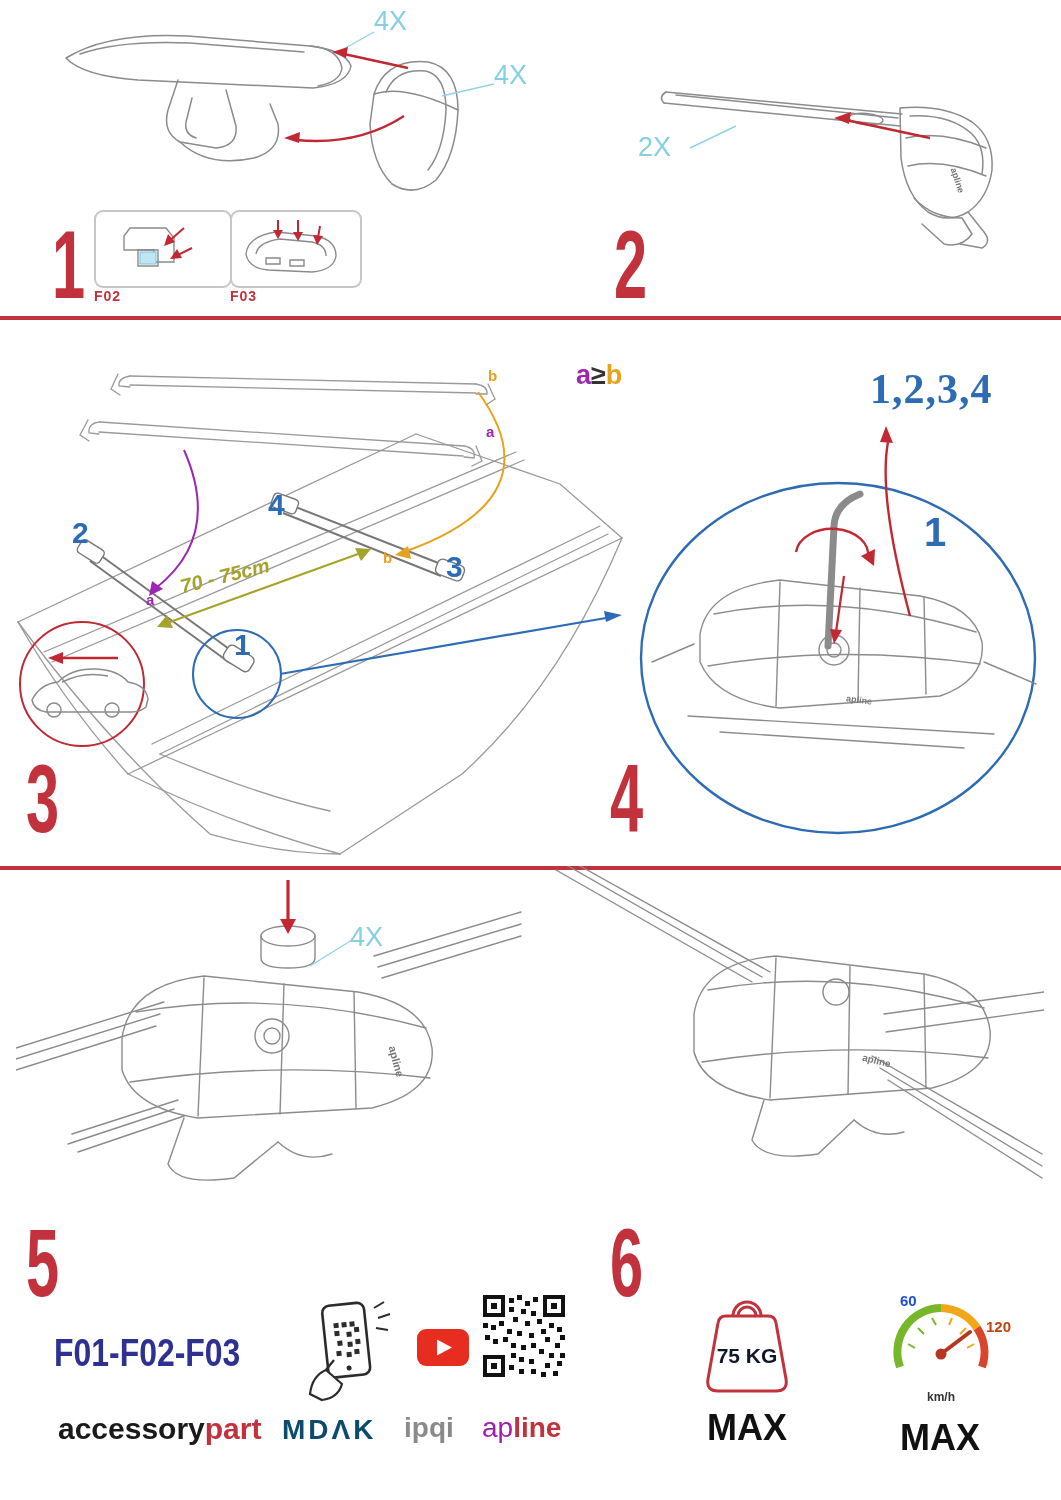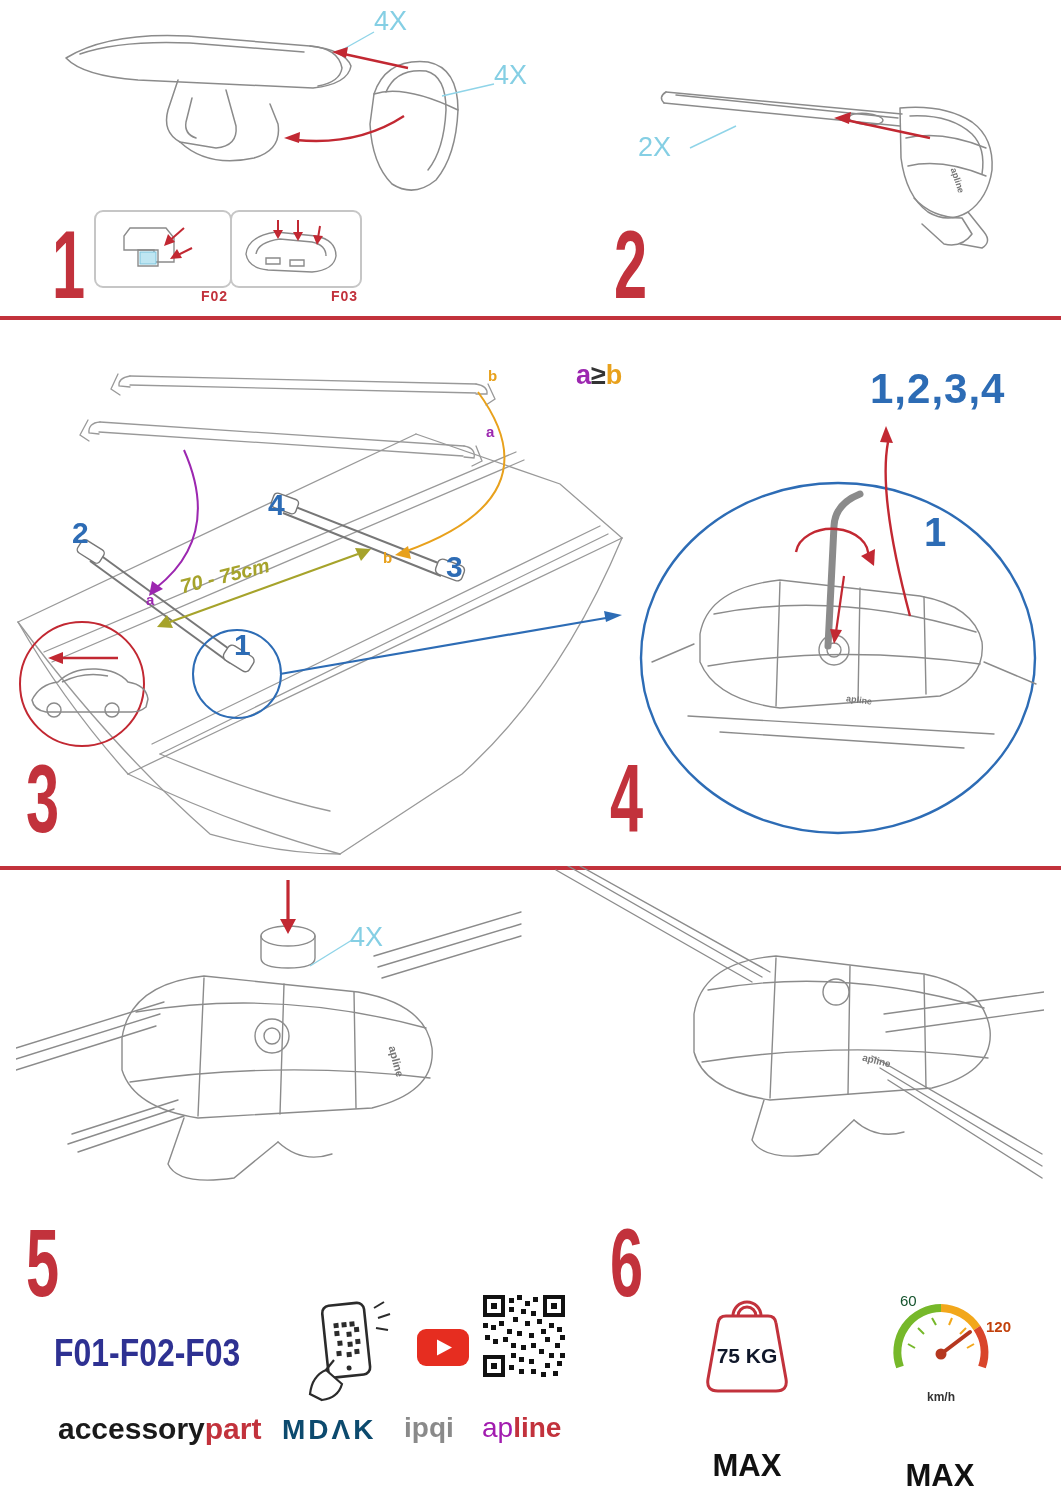--- a/index.html
+++ b/index.html
@@ -4,32 +4,32 @@
 <style>
   html,body{margin:0;padding:0;}
   body{font-family:"Liberation Sans",sans-serif;background:#fff;}
   #page{position:relative;width:1061px;height:1500px;background:#fff;overflow:hidden;border-radius:7px;}
   .abs{position:absolute;}
   .stepnum{font-size:96px;font-weight:700;color:#c2323c;line-height:0.82;transform:scaleX(0.62);transform-origin:left top;letter-spacing:-3px;}
   .qty{color:#85cfe4;font-size:27px;font-weight:400;}
   .bluenum{color:#2d6cb5;font-weight:700;font-size:30px;line-height:1;}
   .divider{left:0;width:1061px;height:4px;background:#c2323c;}
   .insetbox{border:2px solid #c6c6c6;border-radius:9px;background:#fff;}
-  .insetlabel{color:#c2323c;font-weight:700;font-size:14px;text-align:right;letter-spacing:1px;}
+  .insetlabel{color:#c2323c;font-weight:700;font-size:14px;text-align:left;letter-spacing:1px;}
   .smalllabel{font-size:15px;font-weight:700;line-height:1;}
   .purple{color:#9c27b0;}
   .orange{color:#e8a11c;}
   .formula{font-size:27px;font-weight:700;line-height:1;}
   .seq{color:#2d6cb5;font-weight:700;font-size:42px;line-height:1;letter-spacing:1px;}
   .distance{color:#a6a32b;font-weight:700;font-style:italic;font-size:20px;transform:rotate(-14deg);transform-origin:left top;white-space:nowrap;}
   .models{color:#2e3192;font-weight:700;font-size:38px;line-height:1;transform:scaleX(0.84);transform-origin:left top;letter-spacing:0px;white-space:nowrap;}
   .brand{font-size:30px;font-weight:700;line-height:1;white-space:nowrap;}
   .center{text-align:center;}
   .productlogo{color:#777;font-weight:700;line-height:1;white-space:nowrap;}
-  .maxlabel{color:#111;font-weight:700;font-size:31px;line-height:1;margin-top:40px;}
+  .maxlabel{color:#111;font-weight:700;font-size:36px;line-height:1;}
 </style>
 </head>
 <body>
 
 <div id="page">
 
   <svg class="abs" style="left:58px;top:6px;" width="445" height="205" viewBox="0 0 445 205">
     <g stroke="#8b8b8b" stroke-width="1.5" fill="none" stroke-linejoin="round" stroke-linecap="round">
       <path d="M8,52 Q50,26 130,30 L252,40 Q287,44 293,60 Q290,78 255,82 L80,74 Q25,70 8,52 Z"></path>
       <path d="M22,48 Q62,34 132,37 L246,46"></path>
@@ -230,21 +230,21 @@
     <g>
       <path d="M216,210 L208,266" stroke="#c22832" stroke-width="2.2" fill="none"></path>
       <path d="M206,278 l-4,-15 12,1 z" fill="#c22832"></path>
     </g>
     <g>
       <path d="M282,250 Q250,130 260,76" stroke="#c22832" stroke-width="2.4" fill="none"></path>
       <path d="M258,60 l-6,16 13,1 z" fill="#c22832"></path>
     </g>
   </svg>
 
-  <span class="abs seq" style="left:870px;top:368px;">1,2,3,4</span>
+  <span class="abs seq" style="left:870px;top:368px;font-family:Liberation Serif, serif;">1,2,3,4</span>
   <span class="abs bluenum" style="left:924px;top:512px;font-size:40px;">1</span>
   <span class="abs productlogo" style="left:846px;top:696px;font-size:9px;transform:rotate(8deg);">apline</span>
   <span class="abs stepnum" style="left:610px;top:760px;">4</span>
 
   <div class="abs divider" style="top:866px;"></div>
 
   <svg class="abs" style="left:16px;top:876px;" width="508" height="348" viewBox="0 0 508 348">
     <g stroke="#8b8b8b" stroke-width="1.4" fill="none" stroke-linecap="round">
       <path d="M0,172 L148,126"></path>
       <path d="M0,194 L140,150"></path>
@@ -427,18 +427,18 @@
         <path d="M48,28 L52,35"></path>
     </g>
     <g stroke="#f2a71b" stroke-width="2">
       <path d="M68,28 L65,35"></path>
         <path d="M82,38 L76,44"></path>
         <path d="M90,54 L83,58"></path>
     </g>
     <path d="M57,64 L86,42" stroke="#b5371f" stroke-width="4" stroke-linecap="round"></path>
     <circle cx="57" cy="64" r="5.5" fill="#b5371f"></circle>
   </svg>
-  <span class="abs" style="left:900px;top:1292px;color:#14532d;font-weight:400;font-size:15px;">60</span>
+  <span class="abs" style="left:900px;top:1292px;color:#1d4ed8;font-weight:700;font-size:15px;">60</span>
   <span class="abs" style="left:986px;top:1318px;color:#c2410c;font-weight:700;font-size:15px;">120</span>
   <div class="abs center" style="left:912px;top:1390px;width:58px;color:#333;font-size:12px;font-weight:700;">km/h</div>
   <div class="abs center maxlabel" style="left:900px;top:1420px;width:80px;">MAX</div>
 
 </div>
 
 </body></html>

